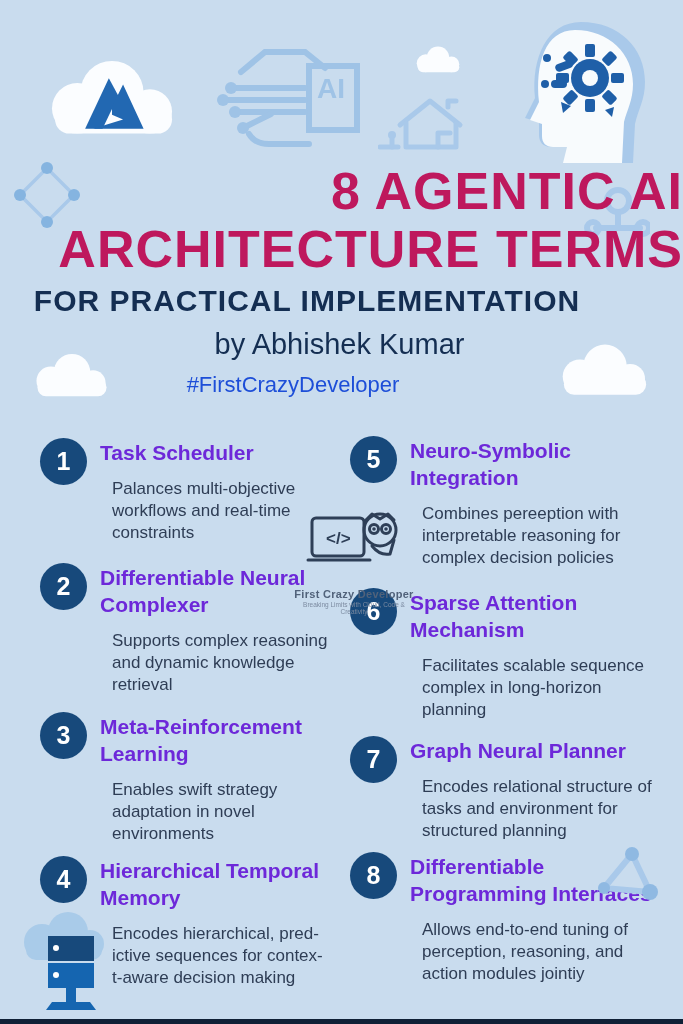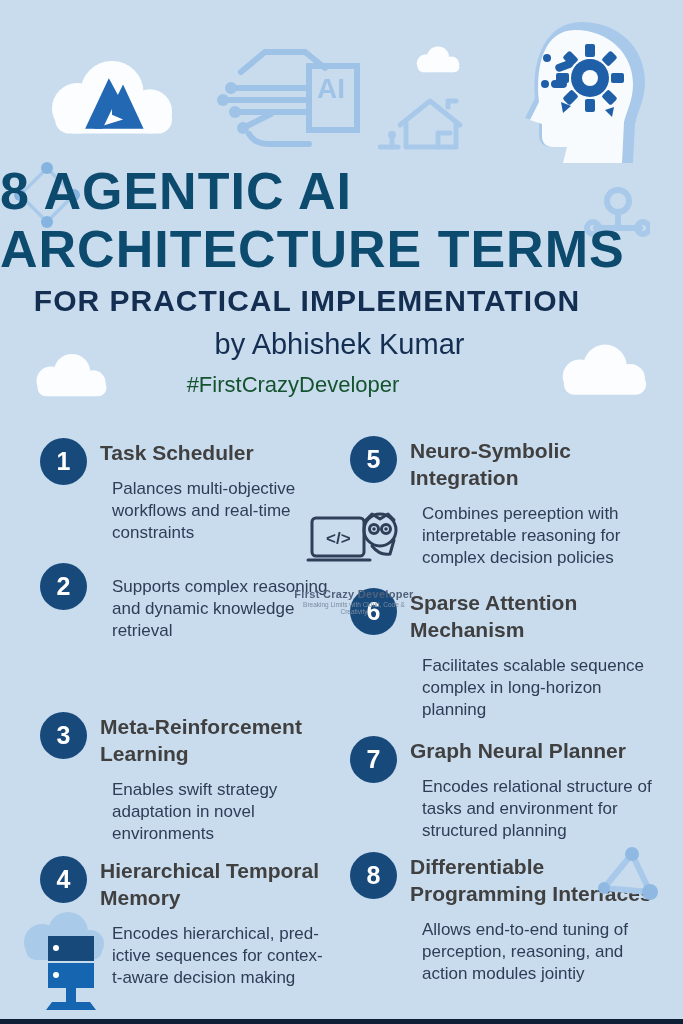--- a/index.html
+++ b/index.html
@@ -1,35 +1,35 @@
 <!DOCTYPE html>
 <html><head>
 <meta charset="utf-8">
 <style>
   html,body{margin:0;padding:0;background:#c9dcee;}
   .canvas{position:relative;width:683px;height:1024px;background:#c9dcee;overflow:hidden;
           font-family:Liberation Sans, sans-serif;}
   .deco{position:absolute;}
   
-  .main-title{position:absolute;top:162px;left:0;width:683px;text-align:left;
-              font-size:52px;line-height:58px;font-weight:700;color:#0c4a6e;letter-spacing:1px;}
+  .main-title{position:absolute;top:162px;left:0;width:683px;text-align:right;
+              font-size:52px;line-height:58px;font-weight:700;color:#be185d;letter-spacing:1px;}
   .sub-title{position:absolute;top:284px;left:0;width:614px;text-align:center;
              font-size:30px;font-weight:700;color:#142e52;letter-spacing:1px;}
   .byline{position:absolute;top:328px;left:0;width:679px;text-align:center;
           font-size:29px;font-weight:500;color:#142e52;}
   .hashtag{position:absolute;top:372px;left:0;width:586px;text-align:center;
-           font-size:22px;font-weight:500;color:#14532d;}
+           font-size:22px;font-weight:500;color:#1d4ed8;}
   
   .item{position:absolute;display:flex;gap:13px;}
   .item.left{width:300px;}
   .item.right{width:320px;}
   .num-badge{flex:none;width:47px;height:47px;border-radius:50%;background:#17497b;color:#ffffff;
              font-size:25px;font-weight:700;display:flex;align-items:center;justify-content:center;}
   .item-text{padding-top:1px;}
-  .item-title{font-size:21px;font-weight:700;color:#404040;line-height:27px;margin:0 0 6px 0;}
+  .item-title{font-size:21px;font-weight:700;color:#6d28d9;line-height:27px;margin:0 0 6px 0;}
   .item-desc{font-size:17px;color:#2e3d55;line-height:22px;margin:12px;}
   .item.left .item-text{width:240px;}
   .item.right .item-text{width:258px;}
   
   .brand{position:absolute;left:290px;top:504px;width:128px;text-align:center;}
   .brand-name{font-size:11px;font-weight:700;color:#51627a;letter-spacing:.3px;margin-top:14px;}
   .brand-tag{font-size:6.5px;color:#7c8ba1;margin-top:1px;}
   .bottom-strip{position:absolute;left:0;top:1019px;width:683px;height:5px;background:#0f2036;}
 </style>
 </head>
@@ -165,20 +165,21 @@
     <div class="num-badge">1</div>
     <div class="item-text">
       <p class="item-title">Task Scheduler</p>
       <p class="item-desc">Palances multi-objective workflows and real-time constraints</p>
     </div>
   </div>
 
   <div class="item left" style="left:40px;top:563px;">
     <div class="num-badge">2</div>
     <div class="item-text">
+      <p class="item-title">Differentiable Neural Complexer</p>
       <p class="item-desc">Supports complex reasoning and dynamic knowledge retrieval</p>
     </div>
   </div>
 
   <div class="item left" style="left:40px;top:712px;">
     <div class="num-badge">3</div>
     <div class="item-text">
       <p class="item-title">Meta-Reinforcement Learning</p>
       <p class="item-desc">Enables swift strategy adaptation in novel environments</p>
     </div>

